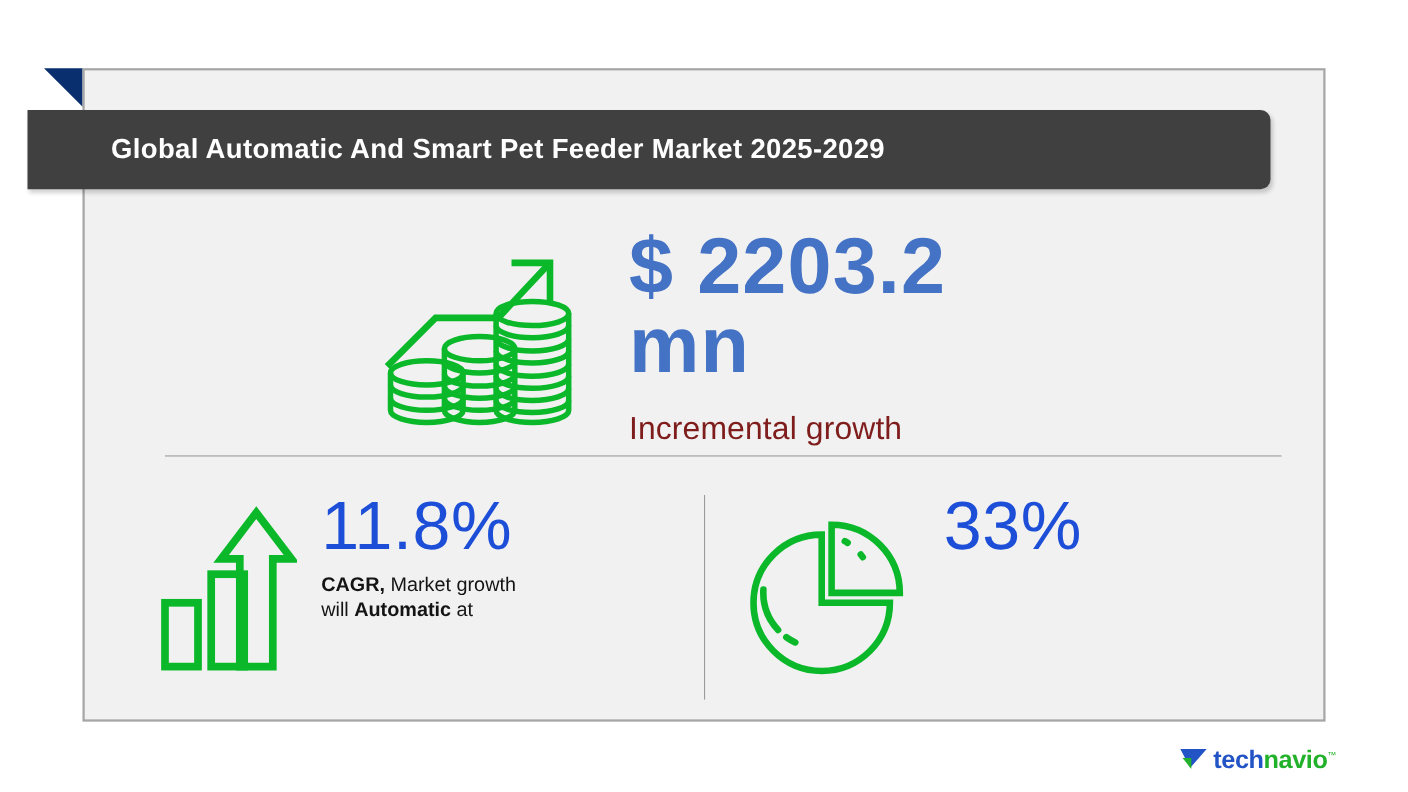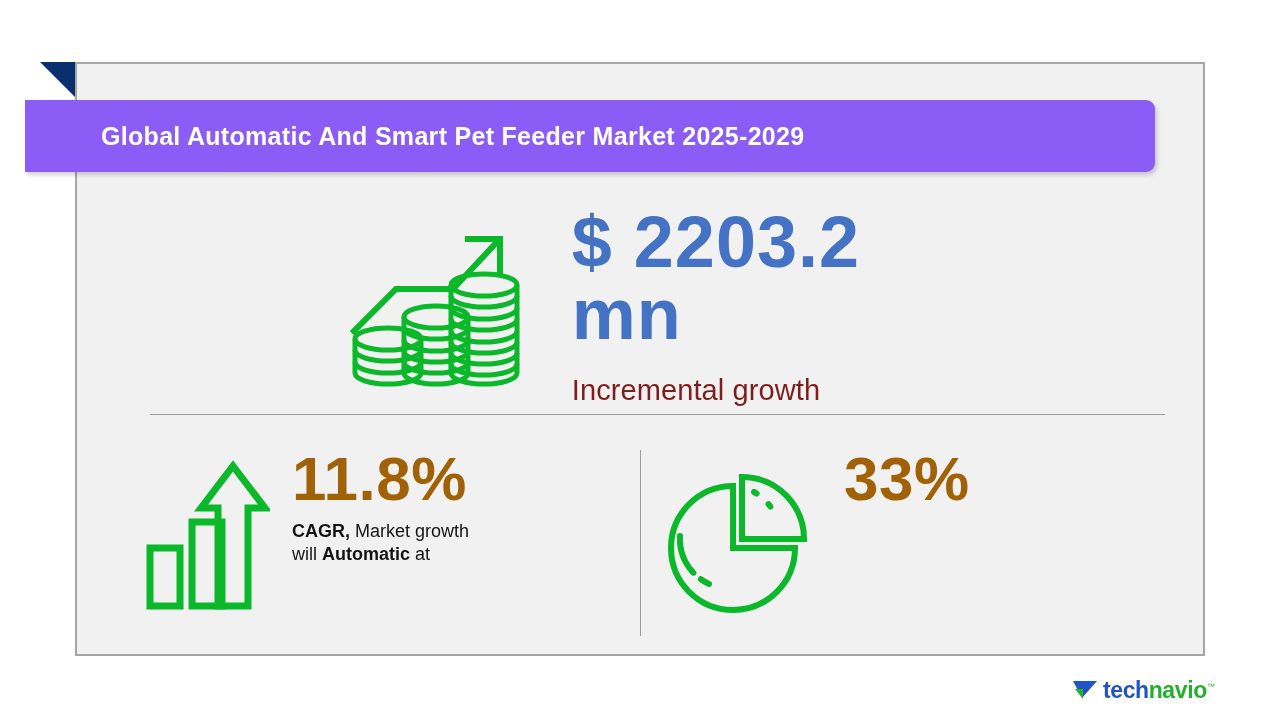--- a/index.html
+++ b/index.html
@@ -46,21 +46,21 @@
     z-index: 3;
   }
 
   
   .title-banner {
     position: absolute;
     left: 25px;
     top: 100px;
     width: 1130px;
     height: 72px;
-    background: #8b5cf6;
+    background: #404040;
     border-radius: 0 9px 9px 0;
     z-index: 5;
     box-shadow: 2px 3px 4px rgba(0,0,0,0.18);
     display: flex;
     align-items: center;
   }
   .title-text {
     color: #ffffff;
     font-size: 25px;
     font-weight: bold;
@@ -138,39 +138,39 @@
     display: flex;
     align-items: flex-start;
   }
   .stat-left {
     width: 563px;
     padding-left: 68px;
     box-sizing: border-box;
   }
   .stat-right {
     width: 563px;
-    padding-left: 18px;
+    padding-left: 32px;
     box-sizing: border-box;
   }
   .stat-icon {
     display: flex;
     align-items: center;
     justify-content: center;
     padding-top: 26px;
   }
   .stat-text {
     padding-top: 16px;
   }
   .stat-left .stat-text { margin-left: 22px; }
   .stat-right .stat-text { margin-left: 36px; }
 
   .pct-value {
-    color: #a16207;
+    color: #1d4ed8;
     font-size: 62px;
-    font-weight: bold;
+    font-weight: normal;
     line-height: 1.0;
     letter-spacing: 0.5px;
   }
   .stat-desc {
     color: #141414;
     font-size: 18px;
     line-height: 1.28;
     margin-top: 10px;
     max-width: 300px;
   }

